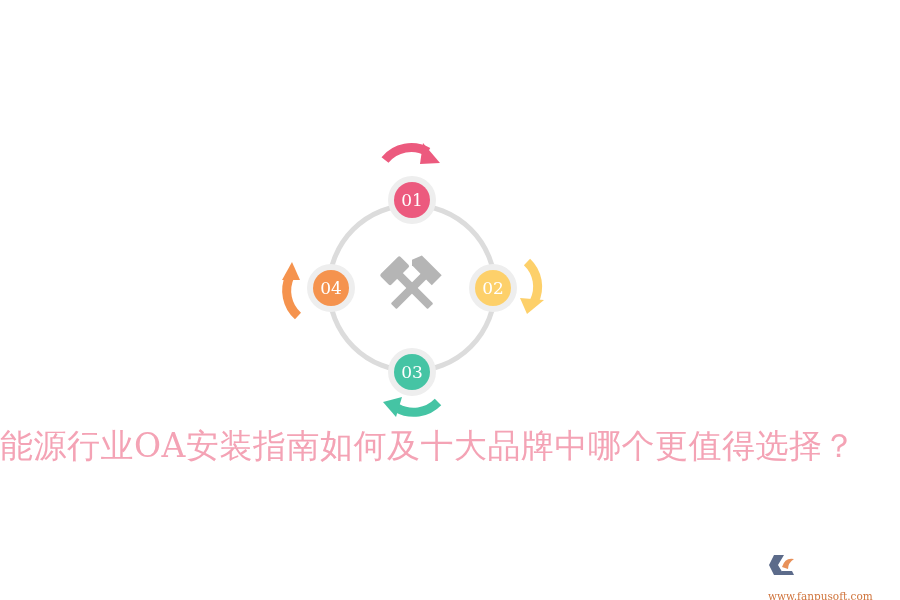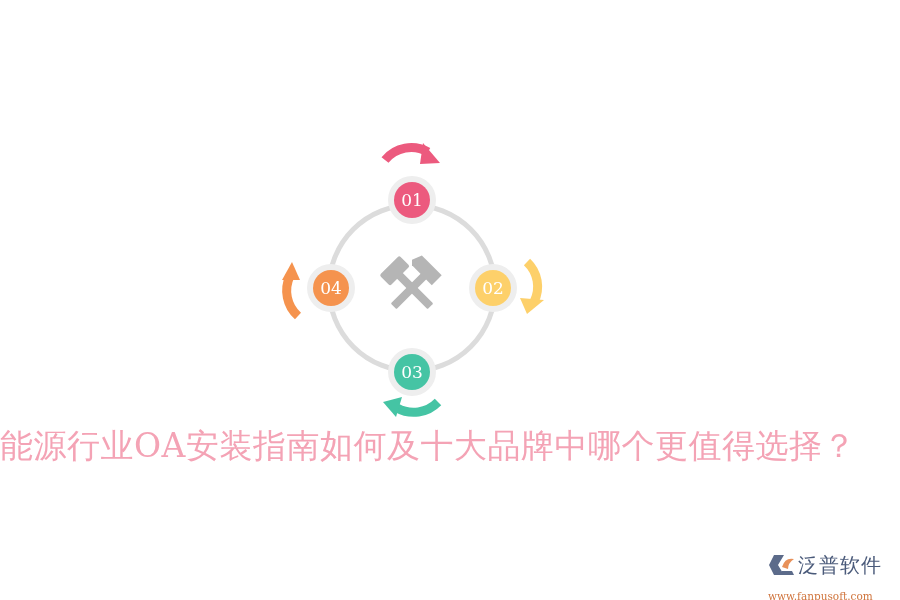--- a/index.html
+++ b/index.html
@@ -82,15 +82,14 @@
 </svg>
 
 <div class="title">能源行业OA安装指南如何及十大品牌中哪个更值得选择？</div>
 
 <div class="logo">
   <svg width="28" height="24" viewBox="0 0 28 24" style="position:absolute;left:0;top:3px;">
     <path d="M 6 2 L 16 2 L 10 12 L 16 22 L 6 22 L 1 12 Z" fill="#5C6B8A"></path>
     <path d="M 14 14 Q 17 4 26 6 Q 20 10 20 16 Z" fill="#E8915A"></path>
     <path d="M 12 22 L 26 22 L 24 18 L 14 18 Z" fill="#5C6B8A"></path>
   </svg>
-  <span class="logo-cn">泛普软件</span>
   <span class="logo-url">www.fanpusoft.com</span>
 </div>
 
 </body></html>

